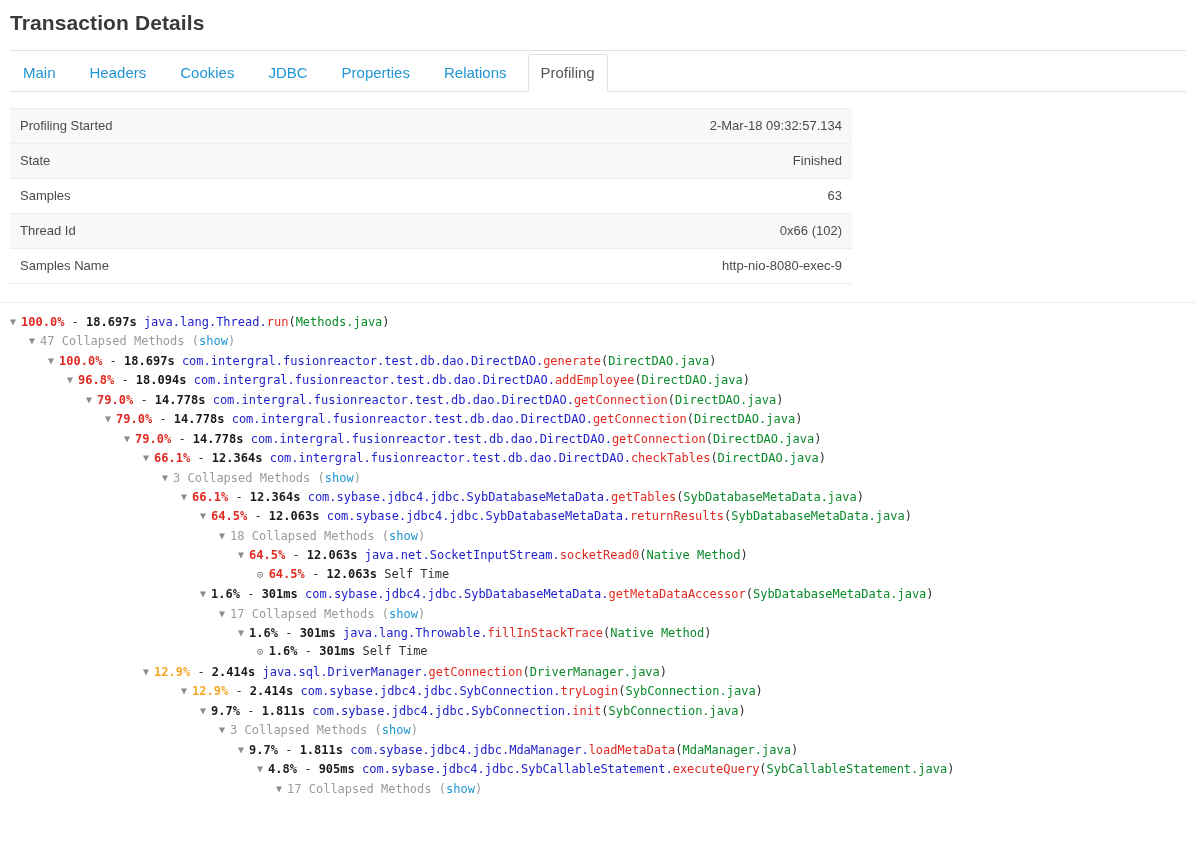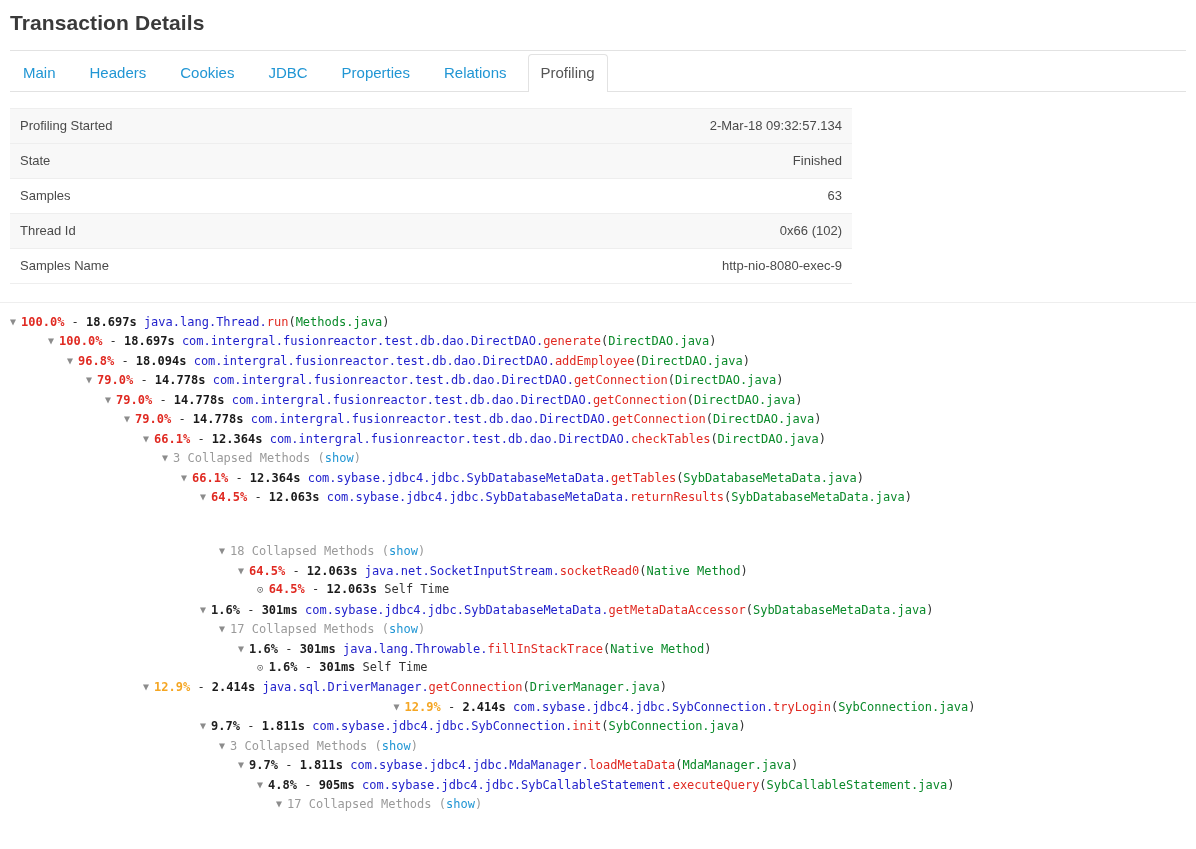--- a/index.html
+++ b/index.html
@@ -188,37 +188,38 @@
           <td class="key">Samples Name</td>
           <td class="val">http-nio-8080-exec-9</td>
         </tr>
       </tbody>
   </table>
 </div>
 
 <div class="tree-panel">
   <div class="tree" id="tree-body">
       <div class="row" style="padding-left: 0px;"><span class="tw">▼</span><span class="pct hot">100.0%</span><span class="dash"> - </span><span class="dur">18.697s</span><span> </span><span class="cls">java.lang.Thread.</span><span class="mth">run</span><span class="paren">(</span><span class="src">Methods.java</span><span class="paren">)</span></div>
+      <div class="row" style="padding-left: 19px;"><span class="tw">▼</span><span class="collapsed">47 Collapsed Methods (</span><span class="show-link">show</span><span class="collapsed">)</span></div>
       <div class="row" style="padding-left: 38px;"><span class="tw">▼</span><span class="pct hot">100.0%</span><span class="dash"> - </span><span class="dur">18.697s</span><span> </span><span class="cls">com.intergral.fusionreactor.test.db.dao.DirectDAO.</span><span class="mth">generate</span><span class="paren">(</span><span class="src">DirectDAO.java</span><span class="paren">)</span></div>
       <div class="row" style="padding-left: 57px;"><span class="tw">▼</span><span class="pct hot">96.8%</span><span class="dash"> - </span><span class="dur">18.094s</span><span> </span><span class="cls">com.intergral.fusionreactor.test.db.dao.DirectDAO.</span><span class="mth">addEmployee</span><span class="paren">(</span><span class="src">DirectDAO.java</span><span class="paren">)</span></div>
       <div class="row" style="padding-left: 76px;"><span class="tw">▼</span><span class="pct hot">79.0%</span><span class="dash"> - </span><span class="dur">14.778s</span><span> </span><span class="cls">com.intergral.fusionreactor.test.db.dao.DirectDAO.</span><span class="mth">getConnection</span><span class="paren">(</span><span class="src">DirectDAO.java</span><span class="paren">)</span></div>
       <div class="row" style="padding-left: 95px;"><span class="tw">▼</span><span class="pct hot">79.0%</span><span class="dash"> - </span><span class="dur">14.778s</span><span> </span><span class="cls">com.intergral.fusionreactor.test.db.dao.DirectDAO.</span><span class="mth">getConnection</span><span class="paren">(</span><span class="src">DirectDAO.java</span><span class="paren">)</span></div>
       <div class="row" style="padding-left: 114px;"><span class="tw">▼</span><span class="pct hot">79.0%</span><span class="dash"> - </span><span class="dur">14.778s</span><span> </span><span class="cls">com.intergral.fusionreactor.test.db.dao.DirectDAO.</span><span class="mth">getConnection</span><span class="paren">(</span><span class="src">DirectDAO.java</span><span class="paren">)</span></div>
       <div class="row" style="padding-left: 133px;"><span class="tw">▼</span><span class="pct hot">66.1%</span><span class="dash"> - </span><span class="dur">12.364s</span><span> </span><span class="cls">com.intergral.fusionreactor.test.db.dao.DirectDAO.</span><span class="mth">checkTables</span><span class="paren">(</span><span class="src">DirectDAO.java</span><span class="paren">)</span></div>
       <div class="row" style="padding-left: 152px;"><span class="tw">▼</span><span class="collapsed">3 Collapsed Methods (</span><span class="show-link">show</span><span class="collapsed">)</span></div>
       <div class="row" style="padding-left: 171px;"><span class="tw">▼</span><span class="pct hot">66.1%</span><span class="dash"> - </span><span class="dur">12.364s</span><span> </span><span class="cls">com.sybase.jdbc4.jdbc.SybDatabaseMetaData.</span><span class="mth">getTables</span><span class="paren">(</span><span class="src">SybDatabaseMetaData.java</span><span class="paren">)</span></div>
       <div class="row" style="padding-left: 190px;"><span class="tw">▼</span><span class="pct hot">64.5%</span><span class="dash"> - </span><span class="dur">12.063s</span><span> </span><span class="cls">com.sybase.jdbc4.jdbc.SybDatabaseMetaData.</span><span class="mth">returnResults</span><span class="paren">(</span><span class="src">SybDatabaseMetaData.java</span><span class="paren">)</span></div>
-      <div class="row" style="padding-left: 209px; margin-top: 35px;"><span class="tw">▼</span><span class="collapsed">18 Collapsed Methods (</span><span class="show-link">show</span><span class="collapsed">)</span></div>
+      <div class="row" style="padding-left: 209px;"><span class="tw">▼</span><span class="collapsed">18 Collapsed Methods (</span><span class="show-link">show</span><span class="collapsed">)</span></div>
       <div class="row" style="padding-left: 228px;"><span class="tw">▼</span><span class="pct hot">64.5%</span><span class="dash"> - </span><span class="dur">12.063s</span><span> </span><span class="cls">java.net.SocketInputStream.</span><span class="mth">socketRead0</span><span class="paren">(</span><span class="src">Native Method</span><span class="paren">)</span></div>
       <div class="row" style="padding-left: 247px;"><span class="clock">⊙</span><span class="pct hot">64.5%</span><span class="dash"> - </span><span class="dur">12.063s</span><span class="selftime"> Self Time</span></div>
       <div class="row" style="padding-left: 190px;"><span class="tw">▼</span><span class="pct cool">1.6%</span><span class="dash"> - </span><span class="dur">301ms</span><span> </span><span class="cls">com.sybase.jdbc4.jdbc.SybDatabaseMetaData.</span><span class="mth">getMetaDataAccessor</span><span class="paren">(</span><span class="src">SybDatabaseMetaData.java</span><span class="paren">)</span></div>
       <div class="row" style="padding-left: 209px;"><span class="tw">▼</span><span class="collapsed">17 Collapsed Methods (</span><span class="show-link">show</span><span class="collapsed">)</span></div>
       <div class="row" style="padding-left: 228px;"><span class="tw">▼</span><span class="pct cool">1.6%</span><span class="dash"> - </span><span class="dur">301ms</span><span> </span><span class="cls">java.lang.Throwable.</span><span class="mth">fillInStackTrace</span><span class="paren">(</span><span class="src">Native Method</span><span class="paren">)</span></div>
       <div class="row" style="padding-left: 247px;"><span class="clock">⊙</span><span class="pct cool">1.6%</span><span class="dash"> - </span><span class="dur">301ms</span><span class="selftime"> Self Time</span></div>
       <div class="row" style="padding-left: 133px;"><span class="tw">▼</span><span class="pct warm">12.9%</span><span class="dash"> - </span><span class="dur">2.414s</span><span> </span><span class="cls">java.sql.DriverManager.</span><span class="mth">getConnection</span><span class="paren">(</span><span class="src">DriverManager.java</span><span class="paren">)</span></div>
-      <div class="row" style="padding-left: 171px; text-align: center;"><span class="tw">▼</span><span class="pct warm">12.9%</span><span class="dash"> - </span><span class="dur">2.414s</span><span> </span><span class="cls">com.sybase.jdbc4.jdbc.SybConnection.</span><span class="mth">tryLogin</span><span class="paren">(</span><span class="src">SybConnection.java</span><span class="paren">)</span></div>
+      <div class="row" style="padding-left: 171px;"><span class="tw">▼</span><span class="pct warm">12.9%</span><span class="dash"> - </span><span class="dur">2.414s</span><span> </span><span class="cls">com.sybase.jdbc4.jdbc.SybConnection.</span><span class="mth">tryLogin</span><span class="paren">(</span><span class="src">SybConnection.java</span><span class="paren">)</span></div>
       <div class="row" style="padding-left: 190px;"><span class="tw">▼</span><span class="pct cool">9.7%</span><span class="dash"> - </span><span class="dur">1.811s</span><span> </span><span class="cls">com.sybase.jdbc4.jdbc.SybConnection.</span><span class="mth">init</span><span class="paren">(</span><span class="src">SybConnection.java</span><span class="paren">)</span></div>
       <div class="row" style="padding-left: 209px;"><span class="tw">▼</span><span class="collapsed">3 Collapsed Methods (</span><span class="show-link">show</span><span class="collapsed">)</span></div>
       <div class="row" style="padding-left: 228px;"><span class="tw">▼</span><span class="pct cool">9.7%</span><span class="dash"> - </span><span class="dur">1.811s</span><span> </span><span class="cls">com.sybase.jdbc4.jdbc.MdaManager.</span><span class="mth">loadMetaData</span><span class="paren">(</span><span class="src">MdaManager.java</span><span class="paren">)</span></div>
       <div class="row" style="padding-left: 247px;"><span class="tw">▼</span><span class="pct cool">4.8%</span><span class="dash"> - </span><span class="dur">905ms</span><span> </span><span class="cls">com.sybase.jdbc4.jdbc.SybCallableStatement.</span><span class="mth">executeQuery</span><span class="paren">(</span><span class="src">SybCallableStatement.java</span><span class="paren">)</span></div>
       <div class="row" style="padding-left: 266px;"><span class="tw">▼</span><span class="collapsed">17 Collapsed Methods (</span><span class="show-link">show</span><span class="collapsed">)</span></div>
     </div>
 </div>
 
 </body></html>

